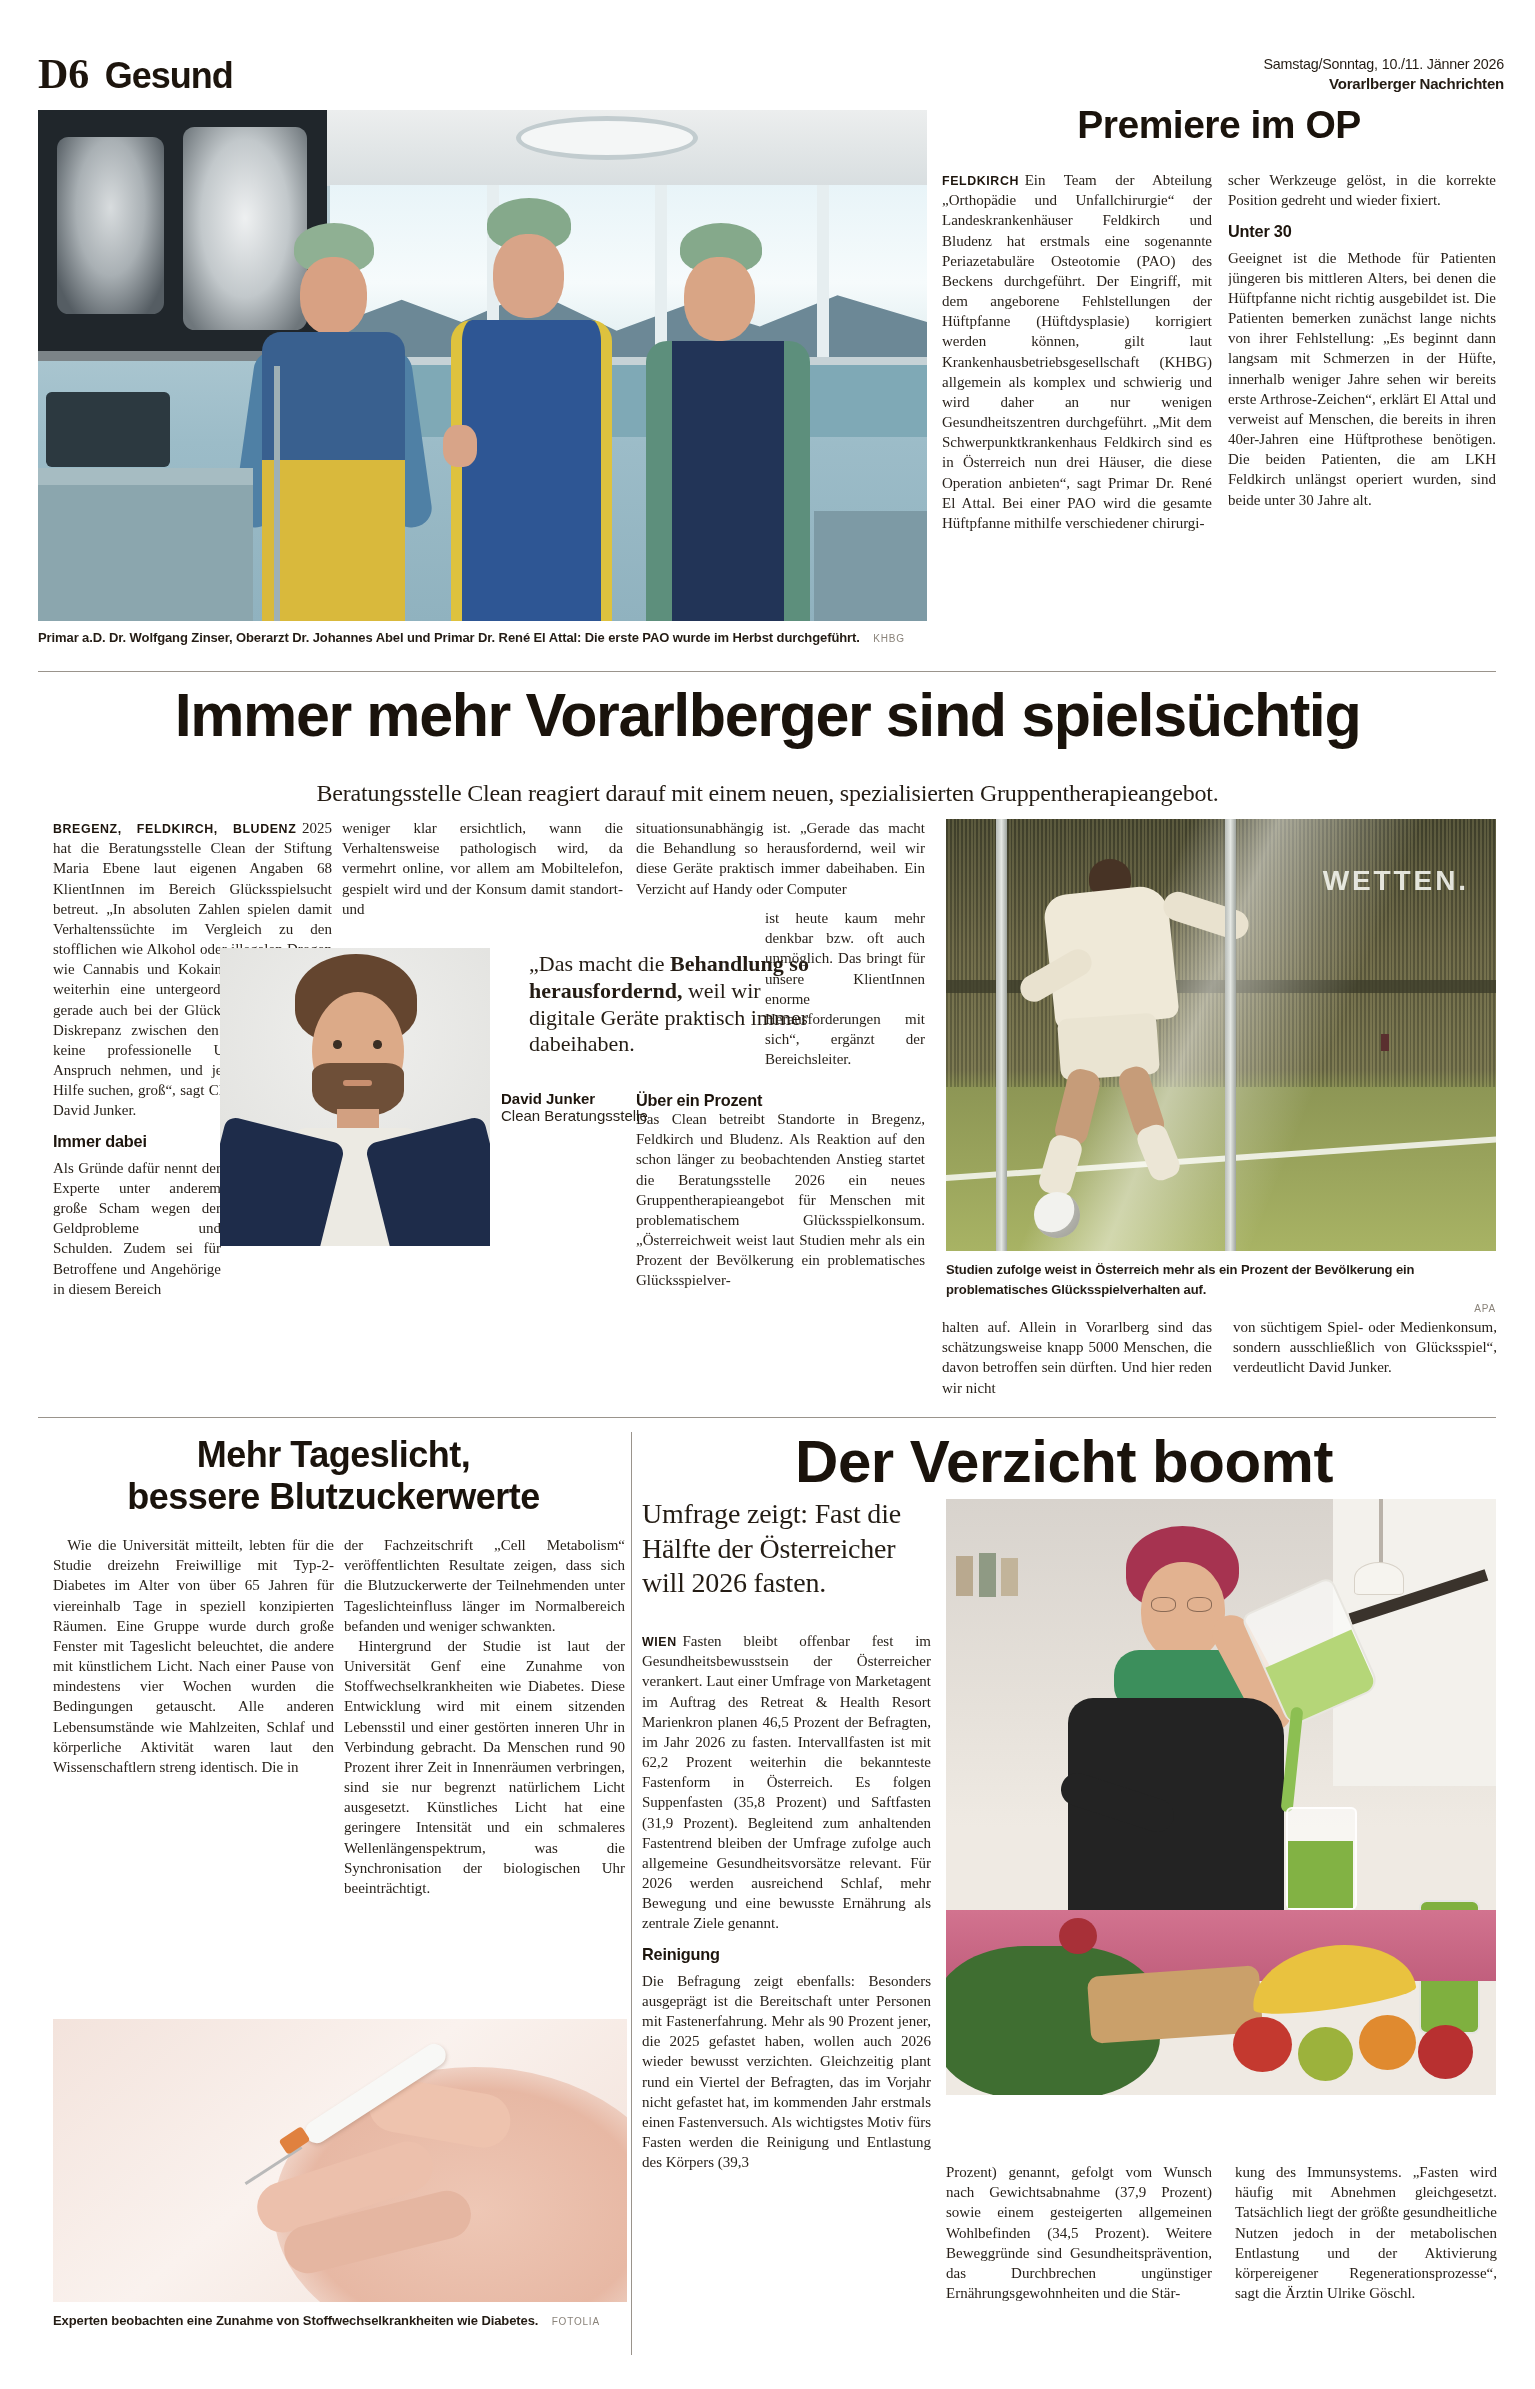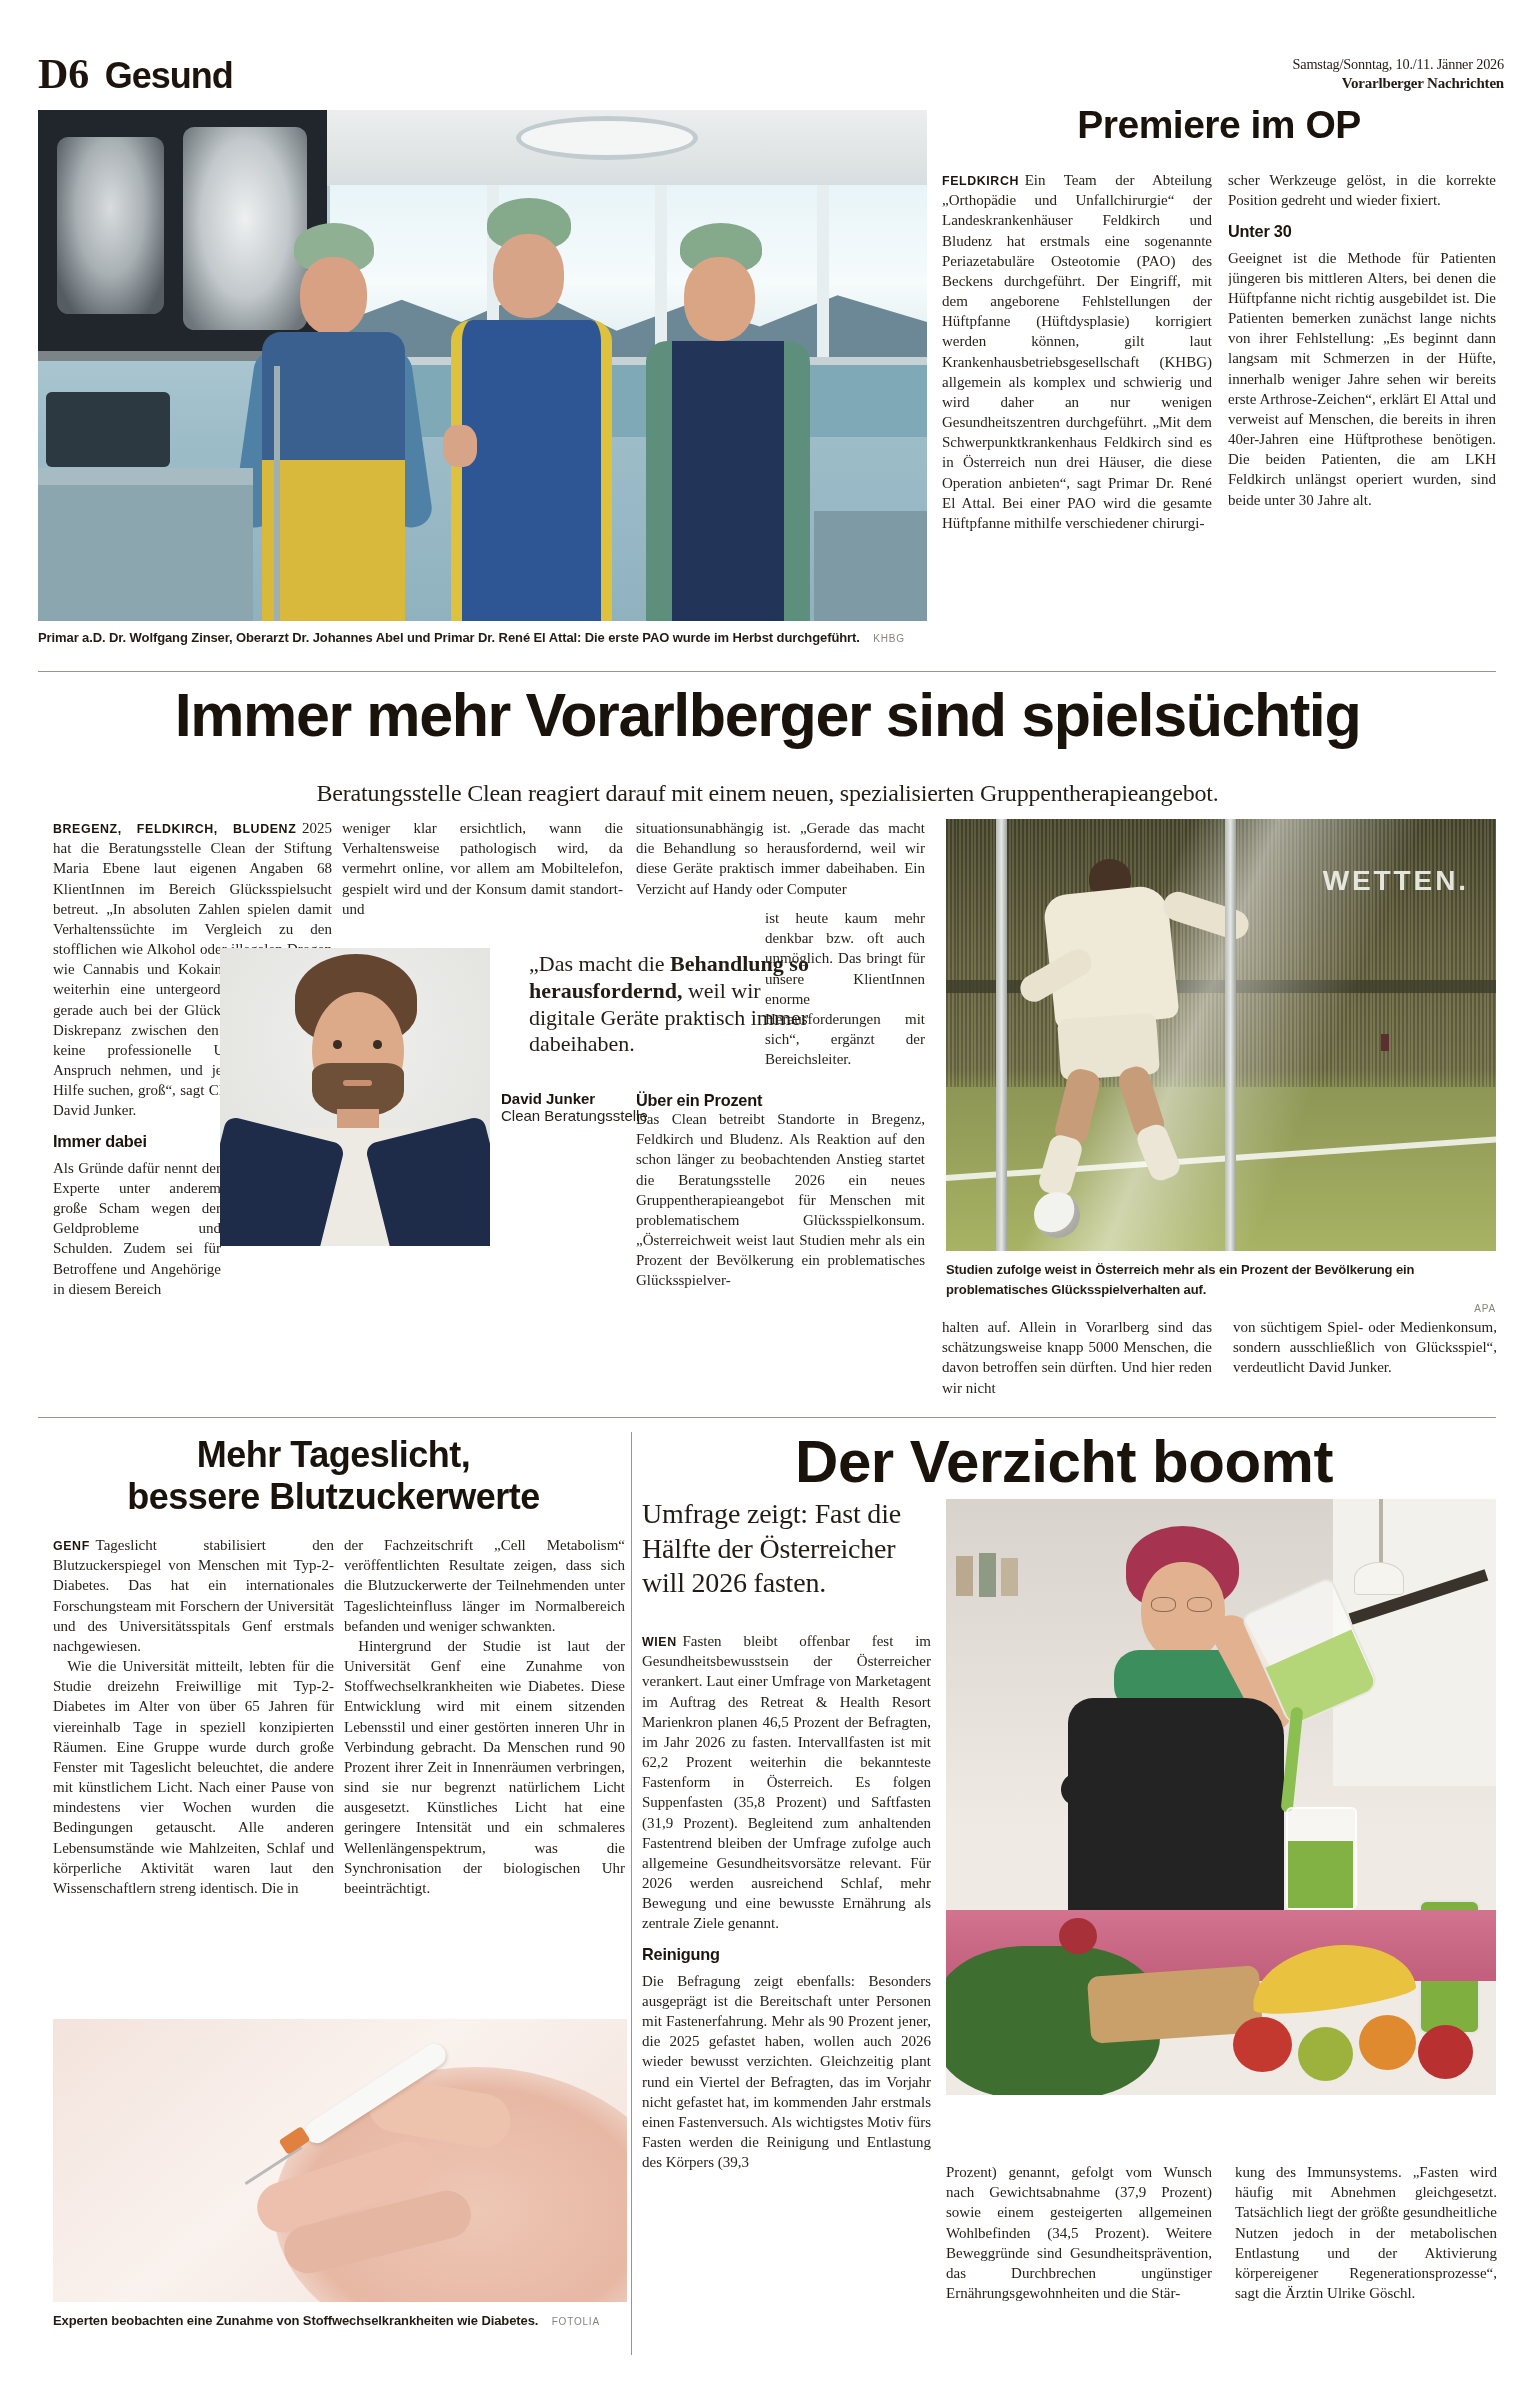--- a/index.html
+++ b/index.html
@@ -3,21 +3,21 @@
 <meta charset="utf-8">
 <style>
   html,body{margin:0;padding:0;background:#ffffff;}
   #page{position:relative;width:1535px;height:2390px;background:#fff;overflow:hidden;
         font-family:"Liberation Serif",serif;color:#27211b;padding-left:8px;}
   #page *{box-sizing:border-box;}
   .abs{position:absolute;}
   
   .mast-label{font-family:"Liberation Serif",serif;font-weight:700;font-size:42px;color:#1d150d;}
   .mast-section{font-family:"Liberation Sans",sans-serif;font-weight:700;font-size:36px;color:#1d150d;margin-left:15.3px;letter-spacing:-1px;}
-  .mast-right{font-family:Liberation Serif, serif;font-size:14.3px;color:#241c14;text-align:right;line-height:1.3;letter-spacing:-0.2px;}
+  .mast-right{font-family:Liberation Sans, sans-serif;font-size:14.3px;color:#241c14;text-align:right;line-height:1.3;letter-spacing:-0.2px;}
   .mast-right .paper{font-weight:700;font-size:15px;}
   .headline{font-family:"Liberation Sans",sans-serif;font-weight:700;color:#1a130c;text-align:center;letter-spacing:-0.5px;line-height:1.05;}
   .body-col{font-size:15px;line-height:1.345;text-align:justify;color:#29221b;}
   .body-col p{margin:0;}
   .body-col p.ind{text-indent:14.3px;}
   .loc{font-family:"Liberation Sans",sans-serif;font-weight:700;font-size:12.4px;letter-spacing:0.6px;color:#1d150d;margin-right:5.7px;}
   .subhead{font-family:"Liberation Sans",sans-serif;font-weight:700;font-size:16.3px;color:#1d150d;margin:10.5px 0 4.8px 0;text-align:left;letter-spacing:-0.2px;}
   .caption{font-family:"Liberation Sans",sans-serif;font-weight:700;font-size:13px;color:#241c14;line-height:1.5;letter-spacing:-0.1px;text-align:left;}
   .credit{font-family:"Liberation Sans",sans-serif;font-weight:400;font-size:10px;color:#8a837a;letter-spacing:0.8px;margin-left:13.4px;}
   .deck{font-size:24px;color:#241c14;text-align:center;letter-spacing:-0.2px;}
@@ -180,21 +180,20 @@
   </div>
 
   <div class="abs rule-h" style="left:38px;top:1417px;width:1458px;"></div>
   <div class="abs rule-v" style="left:631px;top:1432px;height:923px;"></div>
 
   <div class="abs headline" style="left:38px;top:1434px;width:591px;font-size:36px;line-height:1.18;">
     <div>Mehr Tageslicht,</div>
     <div>bessere Blutzuckerwerte</div>
   </div>
   <div class="abs body-col" style="left:53px;top:1535px;width:281px;height:478px;overflow:hidden;">
-    <p><span class="loc">GENF</span><span>Tageslicht stabilisiert den Blutzuckerspiegel von Menschen mit Typ-2-Diabetes. Das hat ein internationales Forschungsteam mit Forschern der Universität und des Universitätsspitals Genf erstmals nachgewiesen.</span></p>
     <p class="ind">Wie die Universität mitteilt, lebten für die Studie dreizehn Freiwillige mit Typ-2-Diabetes im Alter von über 65 Jahren für viereinhalb Tage in speziell konzipierten Räumen. Eine Gruppe wurde durch große Fenster mit Tageslicht beleuchtet, die andere mit künstlichem Licht. Nach einer Pause von mindestens vier Wochen wurden die Bedingungen getauscht. Alle anderen Lebensumstände wie Mahlzeiten, Schlaf und körperliche Aktivität waren laut den Wissenschaftlern streng identisch. Die in</p>
   </div>
   <div class="abs body-col" style="left:344px;top:1535px;width:281px;height:478px;overflow:hidden;">
     <p>der Fachzeitschrift „Cell Metabolism“ veröffentlichten Resultate zeigen, dass sich die Blutzuckerwerte der Teilnehmenden unter Tageslichteinfluss länger im Normalbereich befanden und weniger schwankten.</p>
     <p class="ind">Hintergrund der Studie ist laut der Universität Genf eine Zunahme von Stoffwechselkrankheiten wie Diabetes. Diese Entwicklung wird mit einem sitzenden Lebensstil und einer gestörten inneren Uhr in Verbindung gebracht. Da Menschen rund 90 Prozent ihrer Zeit in Innenräumen verbringen, sind sie nur begrenzt natürlichem Licht ausgesetzt. Künstliches Licht hat eine geringere Intensität und ein schmaleres Wellenlängenspektrum, was die Synchronisation der biologischen Uhr beeinträchtigt.</p>
   </div>
 
   <div class="photo" style="left:53px;top:2019px;width:574px;height:283px;background:linear-gradient(140deg,#f3e3dc,#faf2ee 45%,#f1dfd6);">
     <div style="right:-48px;top:48px;width:401px;height:287px;border-radius:50%;background:radial-gradient(ellipse at 50% 50%,#eec7b5 0%,#e7b8a4 60%,rgba(231,184,164,0) 85%);"></div>
     <div style="left:201px;top:143px;width:182px;height:50px;border-radius:29px;background:#ecc0ac;transform:rotate(-18deg);"></div>

